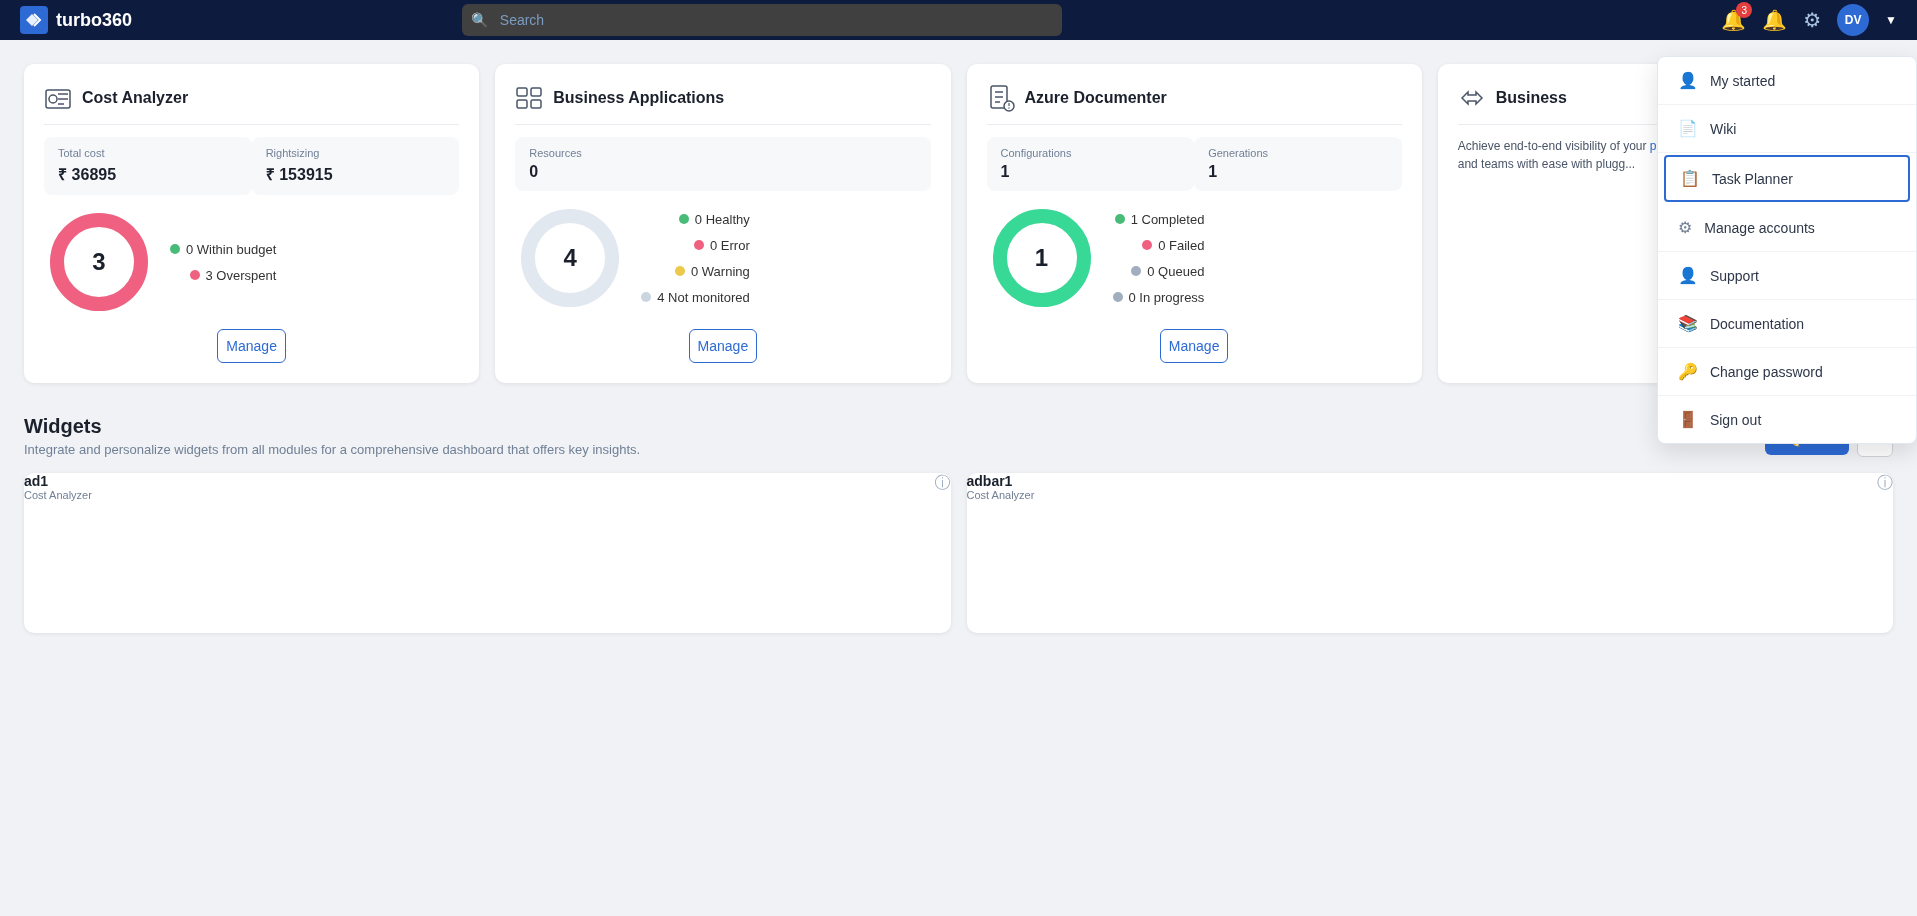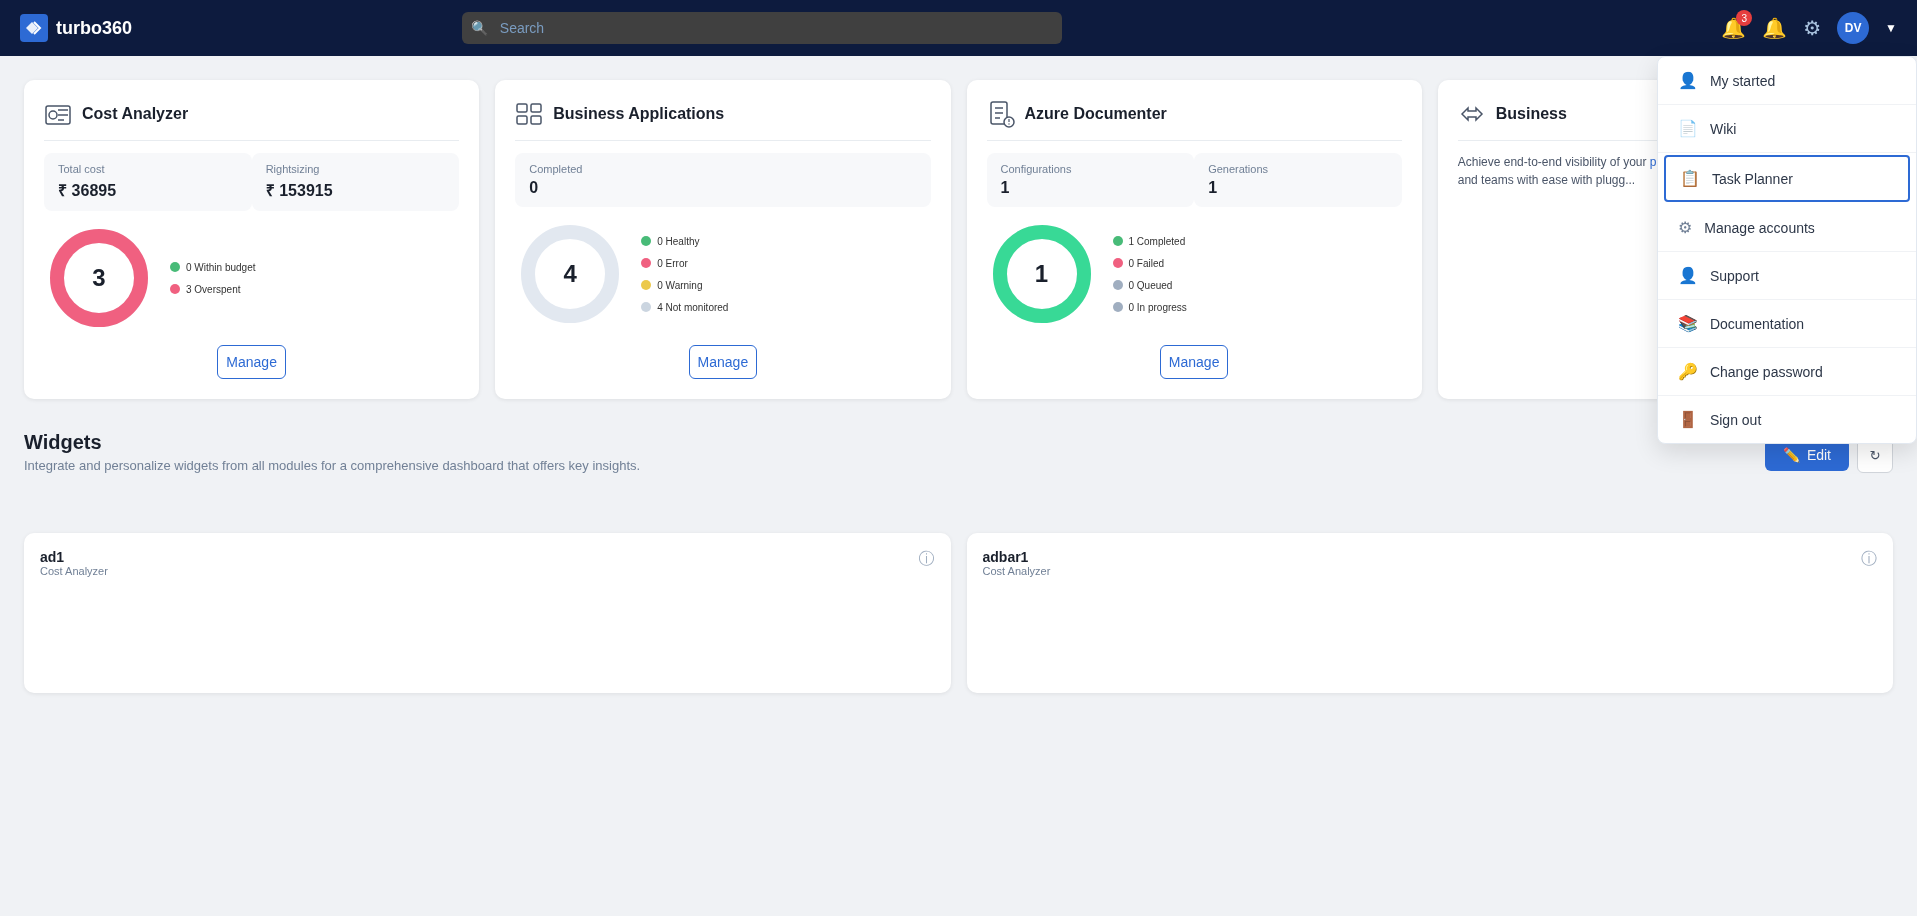--- a/index.html
+++ b/index.html
@@ -4,21 +4,21 @@
   <style>
     * { box-sizing: border-box; margin: 0; padding: 0; }
     body { font-family: -apple-system, BlinkMacSystemFont, 'Segoe UI', sans-serif; background: #f0f2f5; color: #333; }
 
     
     .header {
       background: #0d1b3e;
       display: flex;
       align-items: center;
       padding: 0 20px;
-      height: 56px;
+      height: 40px;
       position: relative;
       z-index: 100;
     }
     .logo-area {
       display: flex;
       align-items: center;
       gap: 8px;
       color: #fff;
       font-size: 18px;
       font-weight: 700;
@@ -176,21 +176,22 @@
       left: 50%;
       transform: translate(-50%, -50%);
       font-size: 24px;
       font-weight: 700;
       color: #1a202c;
     }
     .legend-list {
       display: flex;
       flex-direction: column;
       gap: 11px;
-      font-size: 10px;
+      font-size: 13px;
+      align-items: flex-end;
     }
     .legend-item {
       display: flex;
       align-items: center;
       gap: 6px;
     }
     .legend-dot {
       width: 10px;
       height: 10px;
       border-radius: 50%;
@@ -272,24 +273,22 @@
 
     
     .widgets-grid {
       display: grid;
       grid-template-columns: 1fr 1fr;
       gap: 16px;
     }
     .widget-card {
       background: #fff;
       border-radius: 10px;
-      padding: 16px;
       min-height: 160px;
       box-shadow: 0 1px 4px rgba(0,0,0,0.08);
-      margin-top: 44px;
     }
     .widget-header {
       display: flex;
       justify-content: space-between;
       align-items: flex-start;
       margin-bottom: 4px;
     }
     .widget-title { font-size: 14px; font-weight: 600; color: #1a202c; }
     .widget-subtitle { font-size: 11px; color: #718096; }
     .widget-info-icon { color: #a0aec0; font-size: 16px; cursor: pointer; }
@@ -448,21 +447,21 @@
         <svg class="module-icon" viewBox="0 0 28 28" fill="none">
           <rect x="2" y="4" width="10" height="8" rx="1.5" stroke="#4a5568" stroke-width="1.5" fill="none"></rect>
           <rect x="16" y="4" width="10" height="8" rx="1.5" stroke="#4a5568" stroke-width="1.5" fill="none"></rect>
           <rect x="2" y="16" width="10" height="8" rx="1.5" stroke="#4a5568" stroke-width="1.5" fill="none"></rect>
           <rect x="16" y="16" width="10" height="8" rx="1.5" stroke="#4a5568" stroke-width="1.5" fill="none"></rect>
         </svg>
         <span>Business Applications</span>
       </div>
       <div class="stats-row">
         <div class="stat-box">
-          <div class="stat-label">Completed</div>
+          <div class="stat-label">Resources</div>
           <div class="stat-value">0</div>
         </div>
       </div>
       <div class="chart-legend-row">
         <div class="donut-wrap">
           <svg viewBox="0 0 110 110">
             <circle cx="55" cy="55" r="42" fill="none" stroke="#e2e8f0" stroke-width="14"></circle>
           </svg>
           <span class="donut-center-text">4</span>
         </div>

